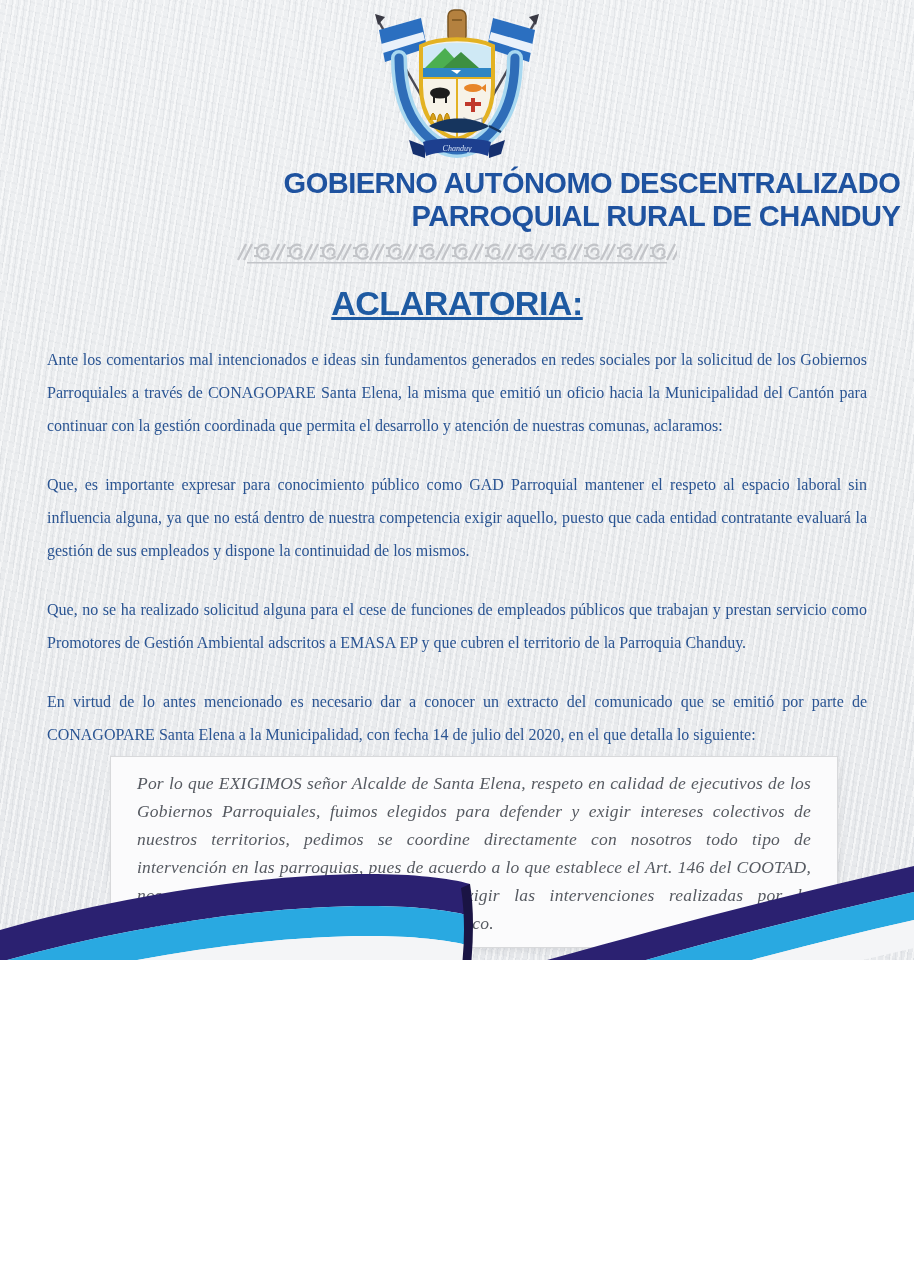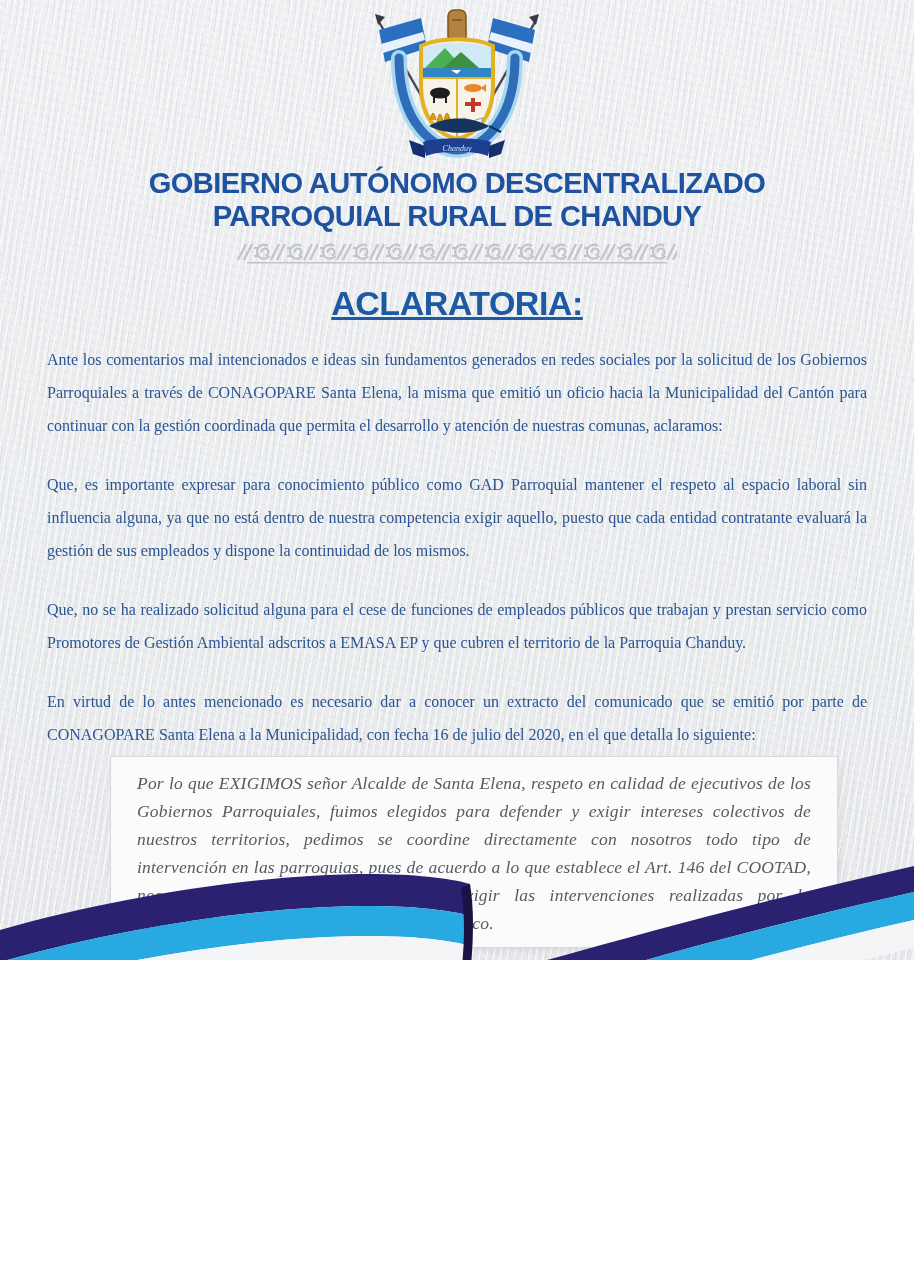--- a/index.html
+++ b/index.html
@@ -10,21 +10,21 @@
     overflow:hidden;
     background-color:#eceef0;
     background-image:
       repeating-linear-gradient(100deg, rgba(255,255,255,0.55) 0 2px, rgba(255,255,255,0) 2px 7px),
       repeating-linear-gradient(96deg, rgba(176,181,188,0.16) 0 1px, rgba(0,0,0,0) 1px 6px),
       repeating-linear-gradient(14deg, rgba(198,202,208,0.12) 0 2px, rgba(0,0,0,0) 2px 9px),
       linear-gradient(180deg,#eef0f2 0%,#eaecee 60%,#e7e9ec 100%);
     font-family:"Liberation Serif", serif;
   }
   .emblem-wrap{ text-align:center; padding-top:8px; }
-  .titles{ text-align:center; margin-top:4px; }
+  .titles{ text-align:right; margin-top:4px; }
   .title-line{
     font-family:"Liberation Sans", sans-serif;
     font-weight:bold;
     font-size:30px;
     line-height:33px;
     letter-spacing:-0.6px;
     color:#1e529f;
     transform:scaleX(0.97);
   }
   .divider-wrap{ text-align:center; margin-top:8px; }
@@ -180,21 +180,21 @@
       <line x1="10" y1="22.8" x2="430" y2="22.8" stroke="#c2c4c8" stroke-width="1.6"></line>
     </svg>
   </div>
 
   <div class="heading">ACLARATORIA:</div>
 
   <div class="body-text">
     <p class="first">Ante los comentarios mal intencionados e ideas sin fundamentos generados en redes sociales por la solicitud de los Gobiernos Parroquiales a través de CONAGOPARE Santa Elena, la  misma que emitió un oficio hacia la Municipalidad del Cantón para continuar con la gestión coordinada que permita el desarrollo y atención de nuestras comunas, aclaramos:</p>
     <p>Que, es importante expresar para conocimiento público como GAD Parroquial mantener el respeto al espacio laboral sin influencia alguna, ya que no está dentro de nuestra competencia exigir aquello, puesto que cada entidad contratante evaluará la gestión  de sus empleados y dispone la continuidad de los mismos.</p>
     <p>Que, no se ha realizado solicitud alguna para el cese de funciones de empleados públicos que trabajan y prestan servicio como Promotores de Gestión Ambiental adscritos a EMASA EP y que cubren el territorio de la Parroquia Chanduy.</p>
-    <p class="pre-quote">En virtud de lo antes mencionado es necesario dar a conocer un extracto del comunicado que se emitió por parte de CONAGOPARE Santa Elena a la Municipalidad, con fecha 16 de julio del 2020, en el que detalla lo siguiente:</p>
+    <p class="pre-quote">En virtud de lo antes mencionado es necesario dar a conocer un extracto del comunicado que se emitió por parte de CONAGOPARE Santa Elena a la Municipalidad, con fecha 14 de julio del 2020, en el que detalla lo siguiente:</p>
   </div>
 
   <div class="quote-block">
     <p>Por lo que EXIGIMOS señor Alcalde de Santa Elena, respeto en calidad de ejecutivos de los Gobiernos Parroquiales, fuimos elegidos para defender y exigir intereses colectivos de nuestros territorios, pedimos se coordine directamente con nosotros todo tipo de intervención en las parroquias, pues de acuerdo a lo que establece el Art. 146 del COOTAD, nos corresponde vigilar, supervisar y exigir las intervenciones realizadas por la Municipalidad y de cualquier organismo público.</p>
   </div>
 
 
   <div class="signature">
     <div class="sig-name">Sr. Juanito Apolinario Alfonso</div>
     <div class="sig-title">Presidente</div>

